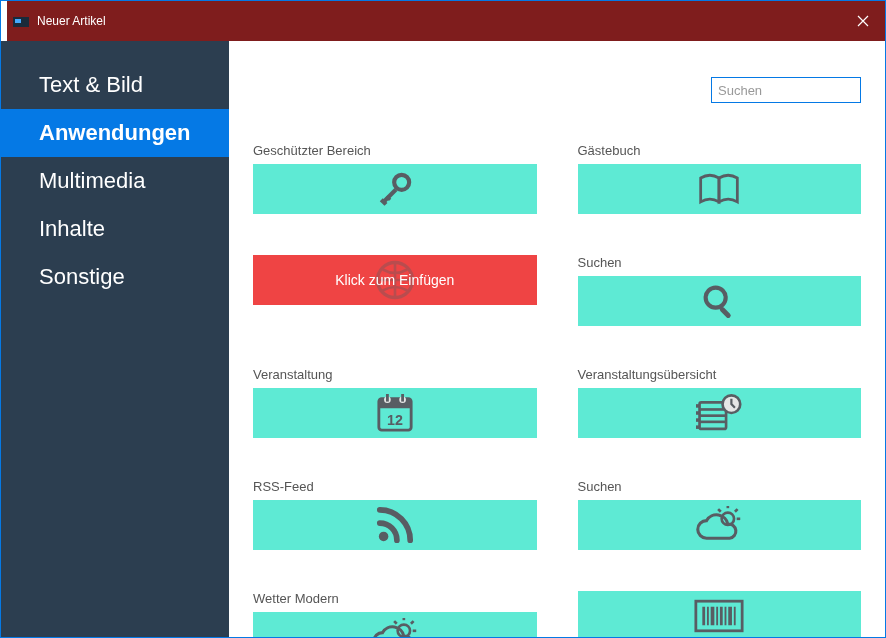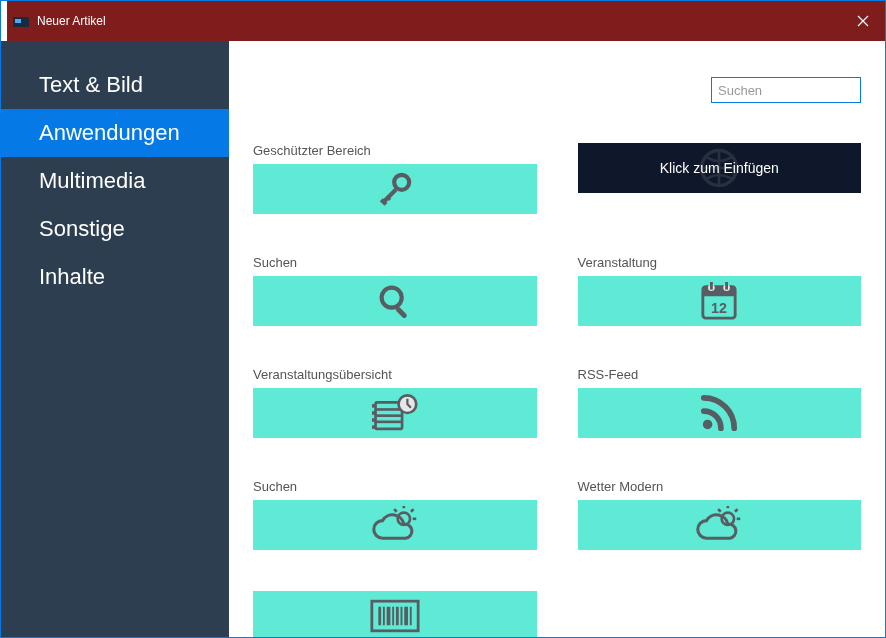--- a/index.html
+++ b/index.html
@@ -8,38 +8,38 @@
   
   .titlebar { height: 40px; background: #7f1d1d; display: flex; align-items: center; color: #fff; font-size: 12px; margin-left: 6px; }
   .titlebar .appicon { width: 20px; height: 20px; margin: 0 6px 0 4px; display:flex; align-items:center; justify-content:center; }
   .titlebar .title { flex: 1; }
   .titlebar .close { width: 44px; height: 28px; display:flex; align-items:center; justify-content:center; cursor:pointer; }
   
   .body { flex:1; display:flex; overflow:hidden; }
   
   .sidebar { width: 228px; background:#2c3e50; padding-top: 20px; }
   .nav-item { position:relative; height:48px; display:flex; align-items:center; padding-left:38px; color:#fff; font-size:22px; font-weight:300; cursor:pointer; }
-  .nav-item.active { background:#0579e5; }
+  .nav-item.active { background:#0579e5;font-weight:bold; }
   .nav-item.active::after {
     content:""; position:absolute; right:-16px; top:0; width:0; height:0;
     border-top:24px solid transparent; border-bottom:24px solid transparent; border-left:16px solid #0579e5;
   }
   
   .main { flex:1; position:relative; overflow-y:scroll; background:#fff; }
   .main-inner { padding: 28px 24px 20px 24px; }
   .searchwrap { display:flex; justify-content:flex-end; margin-bottom: 40px; }
   .search { width: 150px; height: 26px; border:1px solid #0579e5; padding:2px 6px; font-size:13px; color:#333;margin-top:8px; }
   .search::placeholder { color:#999; }
   
   .grid { display:grid; grid-template-columns: 1fr 1fr; column-gap: 26px; row-gap: 32px; gap: 41px; }
   .tile-wrap {}
   .tile-label { font-size:13px; color:#555; margin-bottom:6px; }
   .tile { height:50px; background:#5eead4; display:flex; align-items:center; justify-content:center; cursor:pointer; position:relative; }
   .tile svg { fill:#585d63; }
-  .tile.hovered { background:#0f172a; }
+  .tile.hovered { background:#ef4444; }
   .tile.hovered .hover-text { position:absolute; color:#fff; font-size:14px; }
   .tile.hovered svg { opacity:0.35; fill:#5a5a5a; }
 </style>
 </head>
 <body>
 
 <div class="window">
 
   <div class="titlebar">
     <span class="appicon">
@@ -62,24 +62,24 @@
       <div class="nav-item">
           <span>Text &amp; Bild</span>
         </div>
       <div class="nav-item active">
           <span>Anwendungen</span>
         </div>
       <div class="nav-item">
           <span>Multimedia</span>
         </div>
       <div class="nav-item">
+          <span>Inhalte</span>
+        </div>
+      <div class="nav-item">
           <span>Sonstige</span>
-        </div>
-      <div class="nav-item">
-          <span>Inhalte</span>
         </div>
     </div>
 
     <div class="main">
       <div class="main-inner">
         <div class="searchwrap">
           <input class="search" type="text" placeholder="Suchen" style="">
         </div>
 
         <div class="grid">
@@ -89,20 +89,29 @@
             <div class="tile">
               <svg width="40" height="40" viewBox="0 0 48 48">
                 <circle cx="32" cy="16" r="9" fill="none" stroke="#585d63" stroke-width="5"></circle>
                 <rect x="6" y="30" width="22" height="5" transform="rotate(-45 17 32)" fill="#585d63"></rect>
                 <rect x="8" y="36" width="5" height="8" transform="rotate(-45 10 40)" fill="#585d63"></rect>
                 <rect x="14" y="32" width="4" height="6" transform="rotate(-45 16 35)" fill="#585d63"></rect>
               </svg>
             </div>
           </div>
 
+          <div class="tile-wrap">
+            <div class="tile-label">Gästebuch</div>
+            <div class="tile">
+              <svg width="44" height="36" viewBox="0 0 48 36">
+                <path d="M4 6 Q14 0 24 6 L24 32 Q14 26 4 32 Z" fill="none" stroke="#585d63" stroke-width="3"></path>
+                <path d="M44 6 Q34 0 24 6 L24 32 Q34 26 44 32 Z" fill="none" stroke="#585d63" stroke-width="3"></path>
+              </svg>
+            </div>
+          </div>
 
           <div class="tile-wrap">
             <div class="tile hovered">
               <svg width="42" height="42" viewBox="0 0 48 48">
                 <circle cx="24" cy="24" r="20" fill="none" stroke="#585d63" stroke-width="4"></circle>
                 <path d="M6 24 h36 M24 4 v40 M10 12 q14 8 28 0 M10 36 q14 -8 28 0" fill="none" stroke="#585d63" stroke-width="3"></path>
               </svg>
               <span class="hover-text">Klick zum Einfügen</span>
             </div>
           </div>

